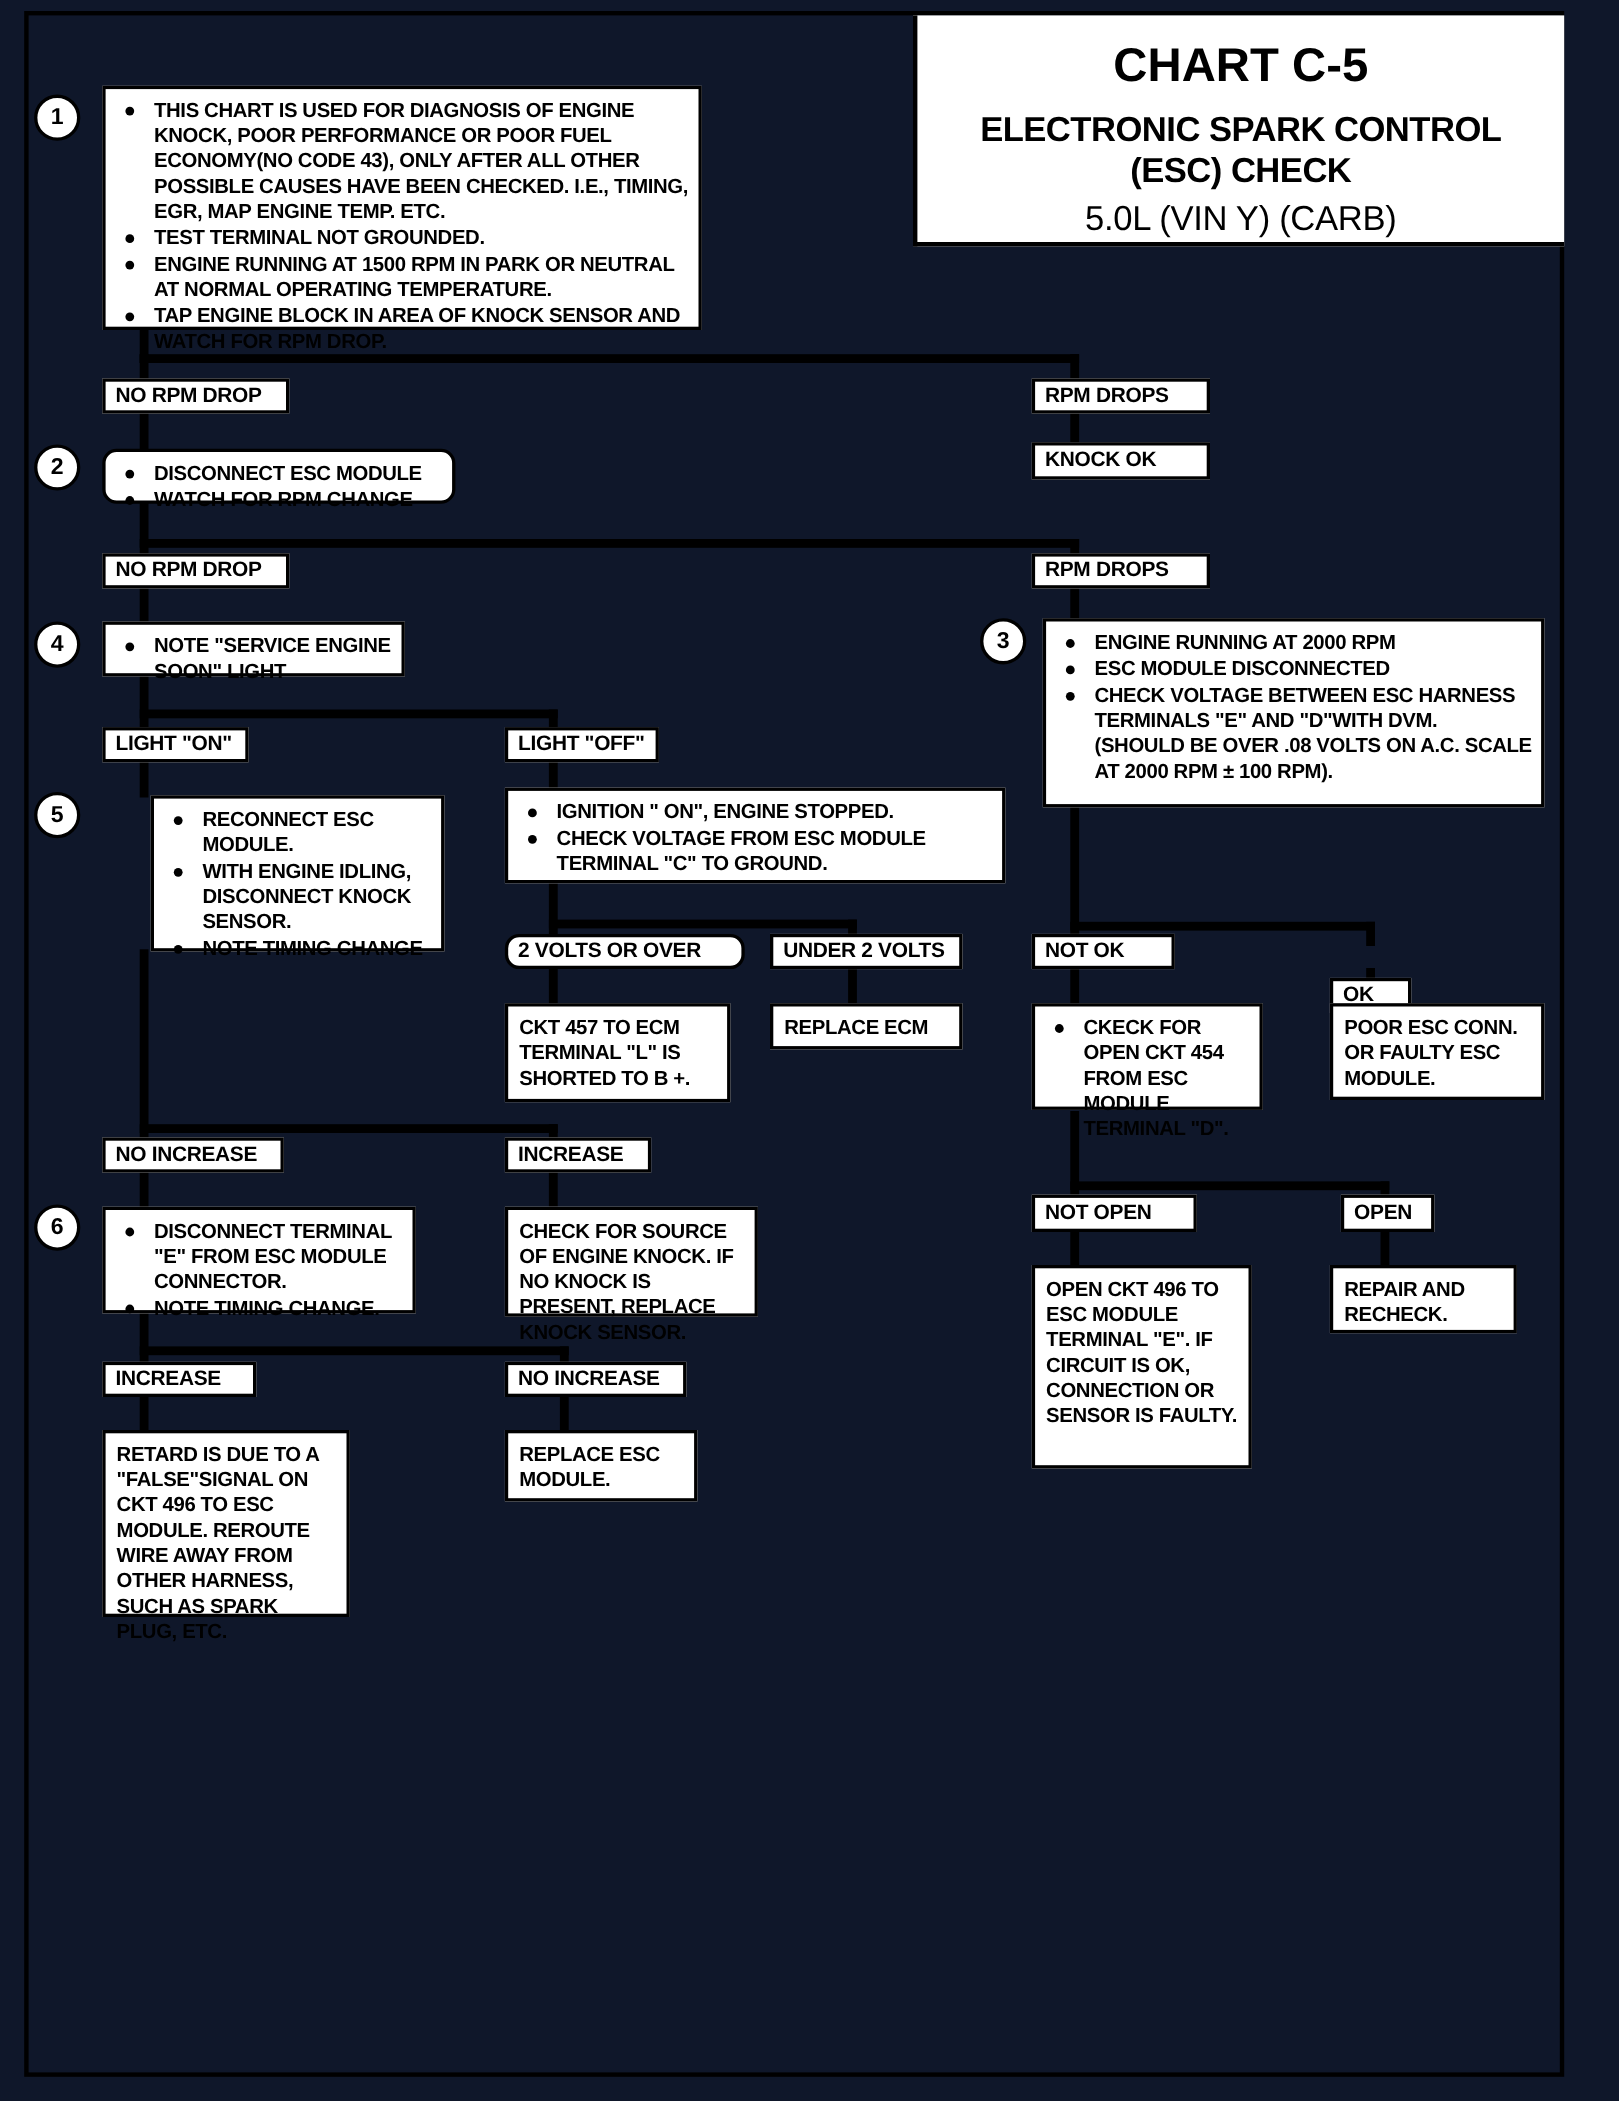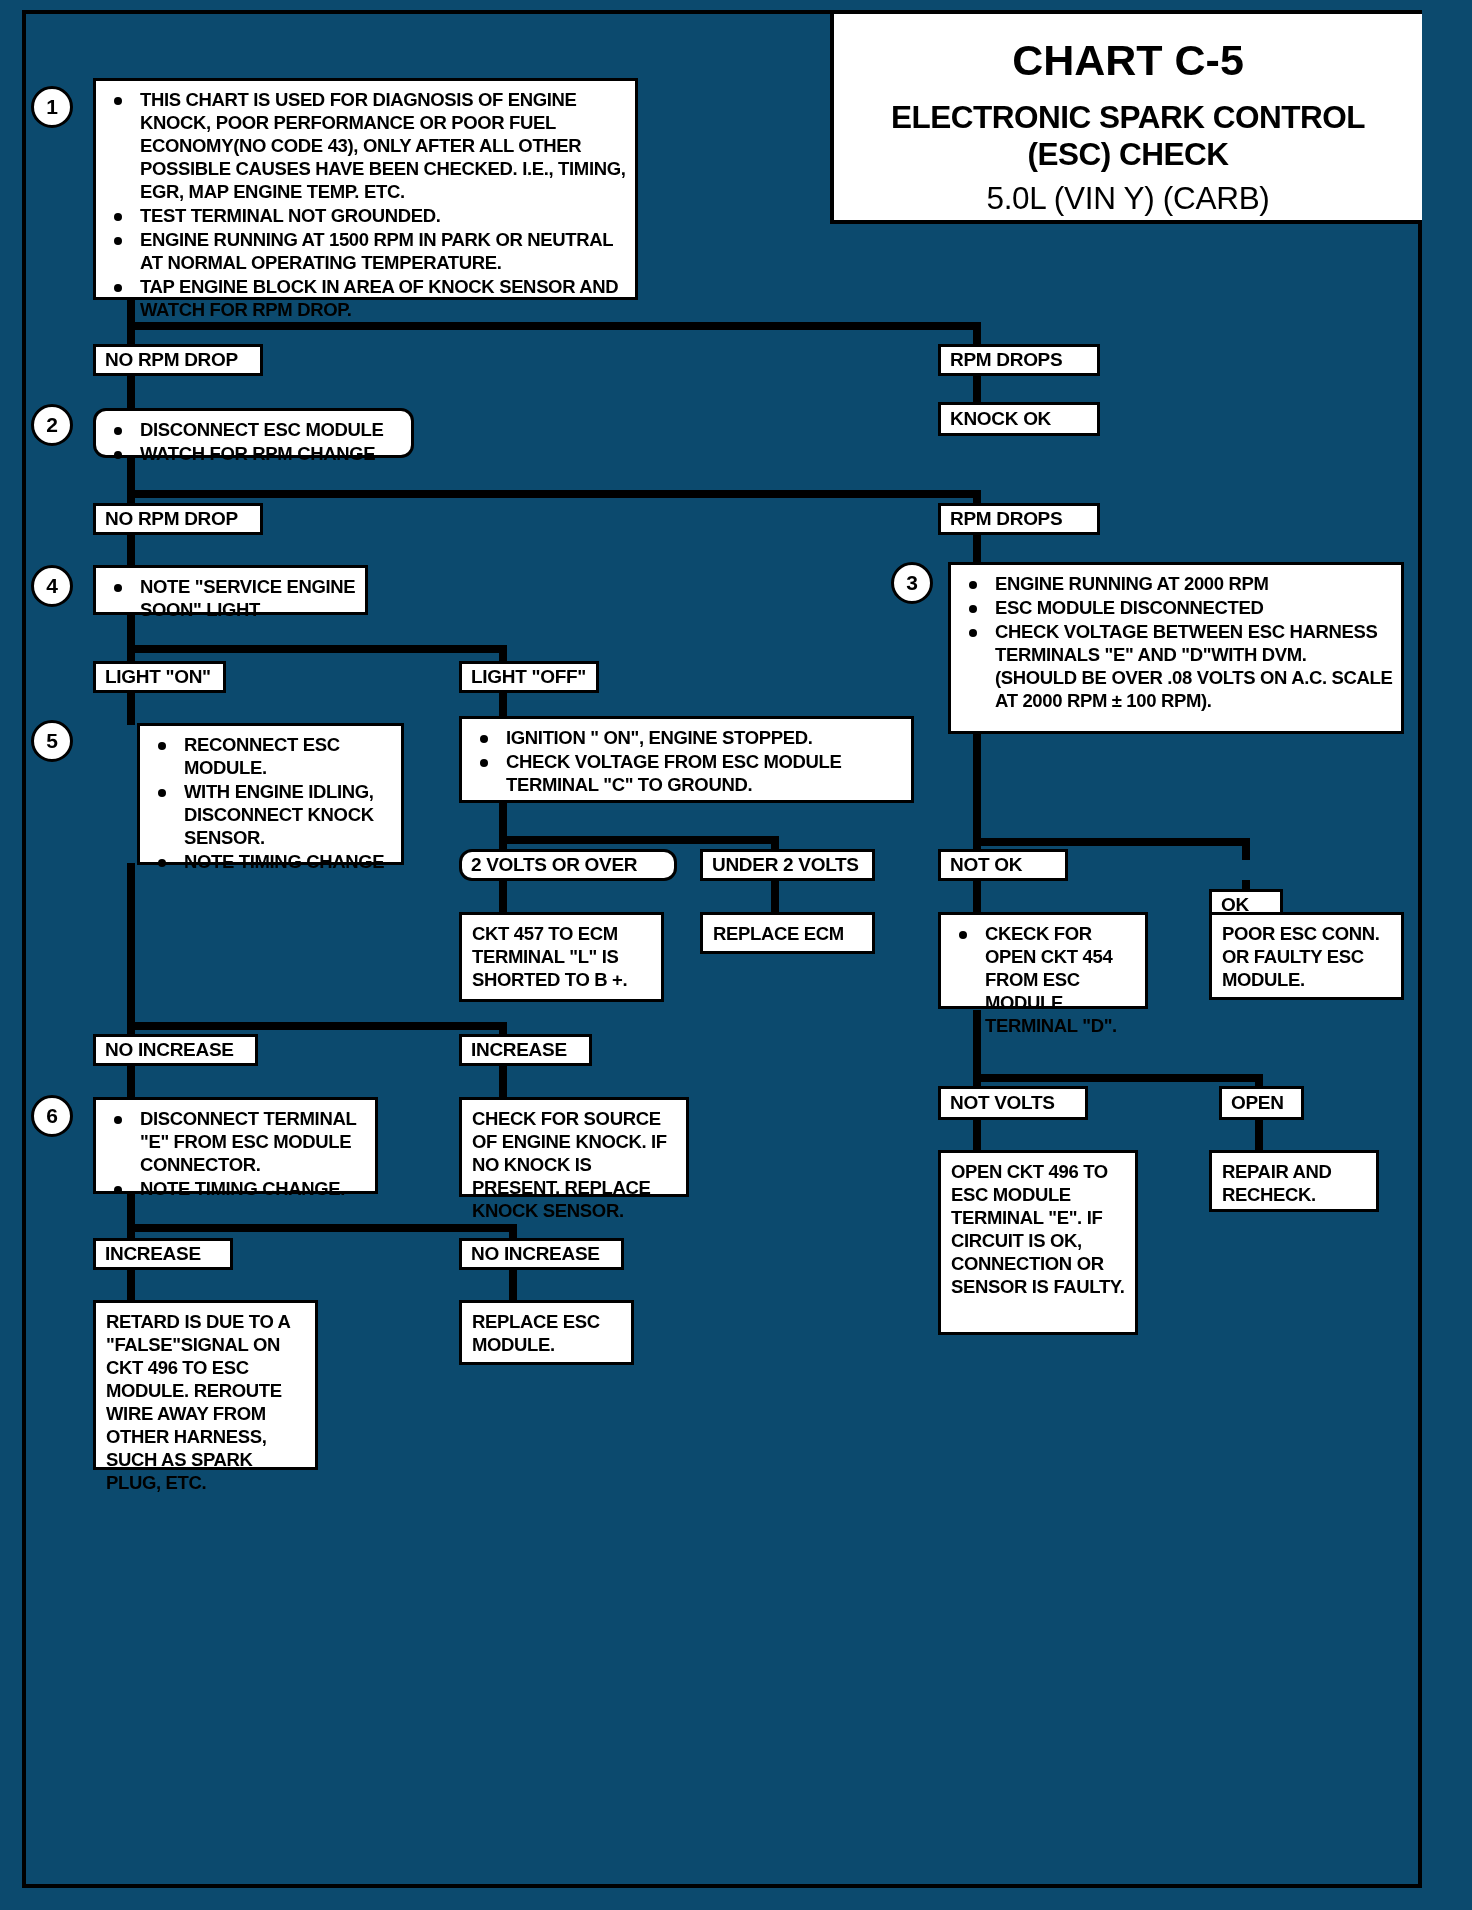--- a/index.html
+++ b/index.html
@@ -1,17 +1,17 @@
 <!DOCTYPE html>
 <html><head>
 <meta charset="utf-8">
 <style>
   html,body{margin:0;padding:0;background:#fff;}
   body{font-family:"Liberation Sans",sans-serif;}
-  #page{position:relative;width:1472px;height:1910px;background:#0c4a6e;overflow:hidden;}
+  #page{position:relative;width:1472px;height:1910px;background:#0f172a;overflow:hidden;}
   #frame{position:absolute;left:22px;top:10px;width:1400px;height:1878px;border:4px solid #000;box-sizing:border-box;}
 
   .box{position:absolute;box-sizing:border-box;border:3px solid #000;background:#fff;z-index:5;}
   .tag{display:flex;align-items:center;padding-left:9px;font-size:19px;font-weight:bold;letter-spacing:-0.3px;}
   .txt{padding:7px 8px 5px 10px;font-size:18.5px;font-weight:bold;line-height:1.245;letter-spacing:-0.35px;}
 
   ul.bl{margin:0;padding:0;list-style:none;}
   ul.bl>li{position:relative;padding-left:34px;margin-bottom:1px;}
   ul.bl>li:before{content:"";position:absolute;left:8px;top:9px;width:8px;height:8px;border-radius:50%;background:#000;}
 
@@ -180,21 +180,21 @@
   <div class="box tag" style="left:1209px;top:849px;width:74px;height:32px;margin-top:40px;">OK</div>
 
   <div class="box txt" style="left:938px;top:912px;width:210px;height:97px;">
     <ul class="bl">
       <li>CKECK FOR OPEN CKT 454 FROM ESC MODULE TERMINAL "D".</li>
     </ul>
   </div>
 
   <div class="box txt" style="left:1209px;top:912px;width:195px;height:88px;">POOR ESC CONN. OR FAULTY ESC MODULE.</div>
 
-  <div class="box tag" style="left:938px;top:1086px;width:150px;height:34px;">NOT VOLTS</div>
+  <div class="box tag" style="left:938px;top:1086px;width:150px;height:34px;">NOT OPEN</div>
   <div class="box tag" style="left:1219px;top:1086px;width:85px;height:34px;">OPEN</div>
 
   <div class="box txt" style="left:938px;top:1150px;width:200px;height:185px;">OPEN CKT 496 TO ESC MODULE TERMINAL "E". IF CIRCUIT IS OK, CONNECTION OR SENSOR IS FAULTY.</div>
 
   <div class="box txt" style="left:1209px;top:1150px;width:170px;height:62px;">REPAIR AND RECHECK.</div>
 
   <div class="box tag" style="left:93px;top:1034px;width:165px;height:32px;">NO INCREASE</div>
   <div class="box tag" style="left:459px;top:1034px;width:133px;height:32px;">INCREASE</div>
 
   <div class="circ" style="left:31px;top:1095px;">6</div>

